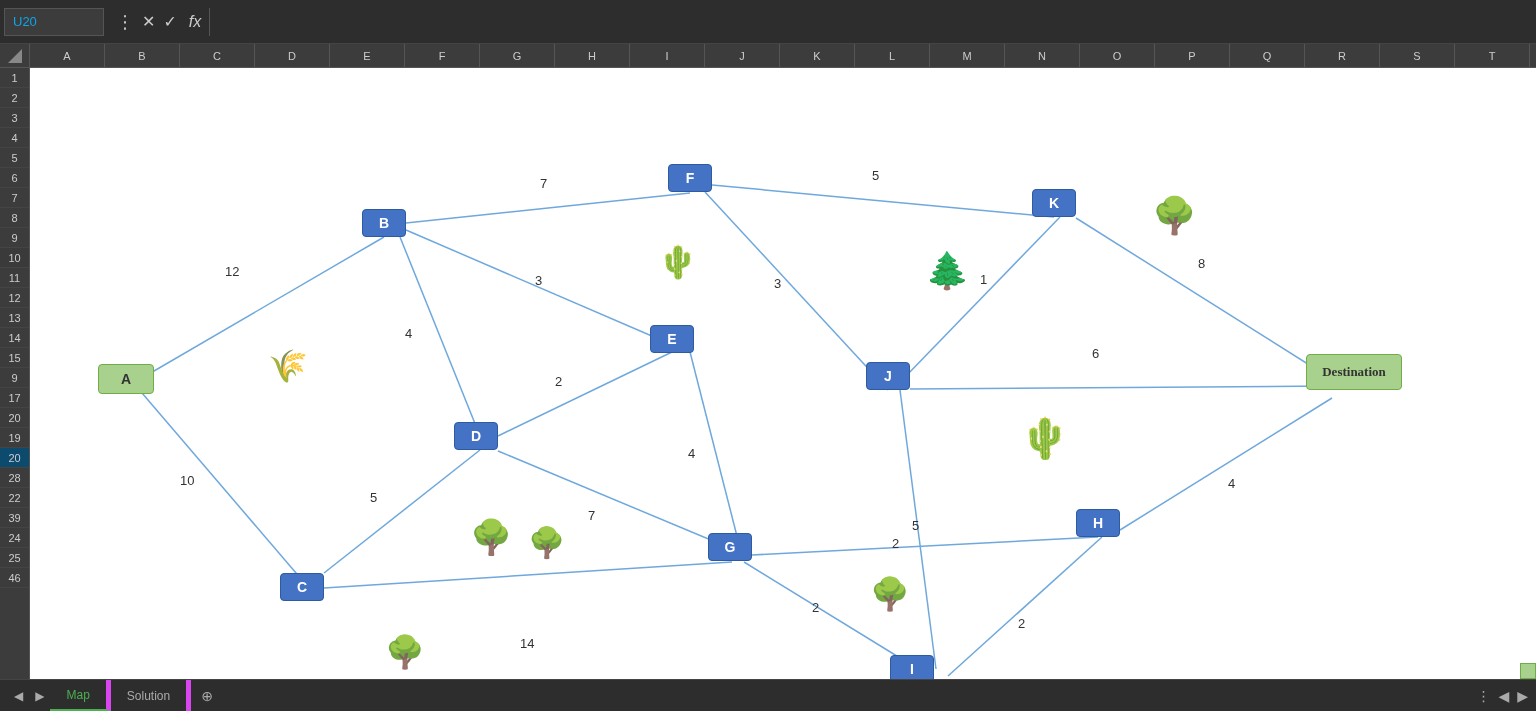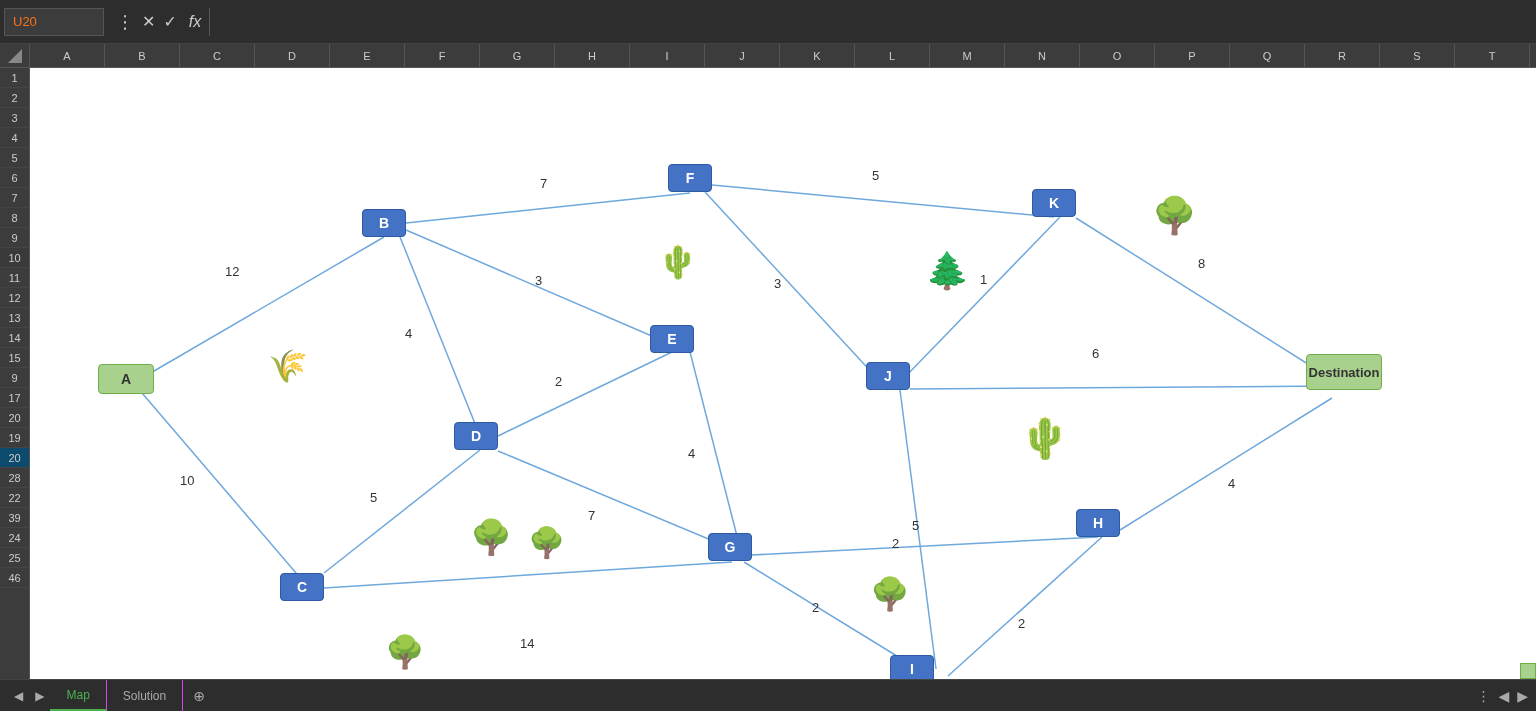--- a/index.html
+++ b/index.html
@@ -8,21 +8,21 @@
     
     .toolbar {
       background: #2d2d2d;
       height: 44px;
       display: flex;
       align-items: center;
       border-bottom: 1px solid #444;
     }
     .cell-ref {
       background: #3c3c3c;
-      color: #f97316;
+      color: #0ea5e9;
       font-size: 13px;
       width: 100px;
       height: 28px;
       display: flex;
       align-items: center;
       padding: 0 8px;
       border: 1px solid #555;
       margin: 0 4px;
     }
     .toolbar-icons {
@@ -104,21 +104,21 @@
       display: flex;
       align-items: center;
       border-top: 1px solid #444;
       padding: 0 8px;
     }
     .tab {
       padding: 4px 16px;
       font-size: 12px;
       color: #aaa;
       cursor: pointer;
-      border-right: 1px solid #d946ef;
+      border-right: 5px solid #d946ef;
       height: 100%;
       display: flex;
       align-items: center;
     }
     .tab.active {
       color: #4caf50;
       border-bottom: 2px solid #4caf50;
     }
     .tab-add {
       padding: 4px 10px;
@@ -155,24 +155,25 @@
     .node-green {
       background: #a9d18e;
       border: 1px solid #70ad47;
       width: 56px;
       height: 30px;
       color: #333;
     }
     .node-dest {
       background: #a9d18e;
       border: 1px solid #70ad47;
-      width: 76px;
+      width: 96px;
       height: 36px;
       color: #333;
       font-size: 13px;
+      font-family: Liberation Serif, serif;
     }
 
     
     .edge-label {
       position: absolute;
       font-size: 13px;
       color: #333;
       pointer-events: none;
     }
 

